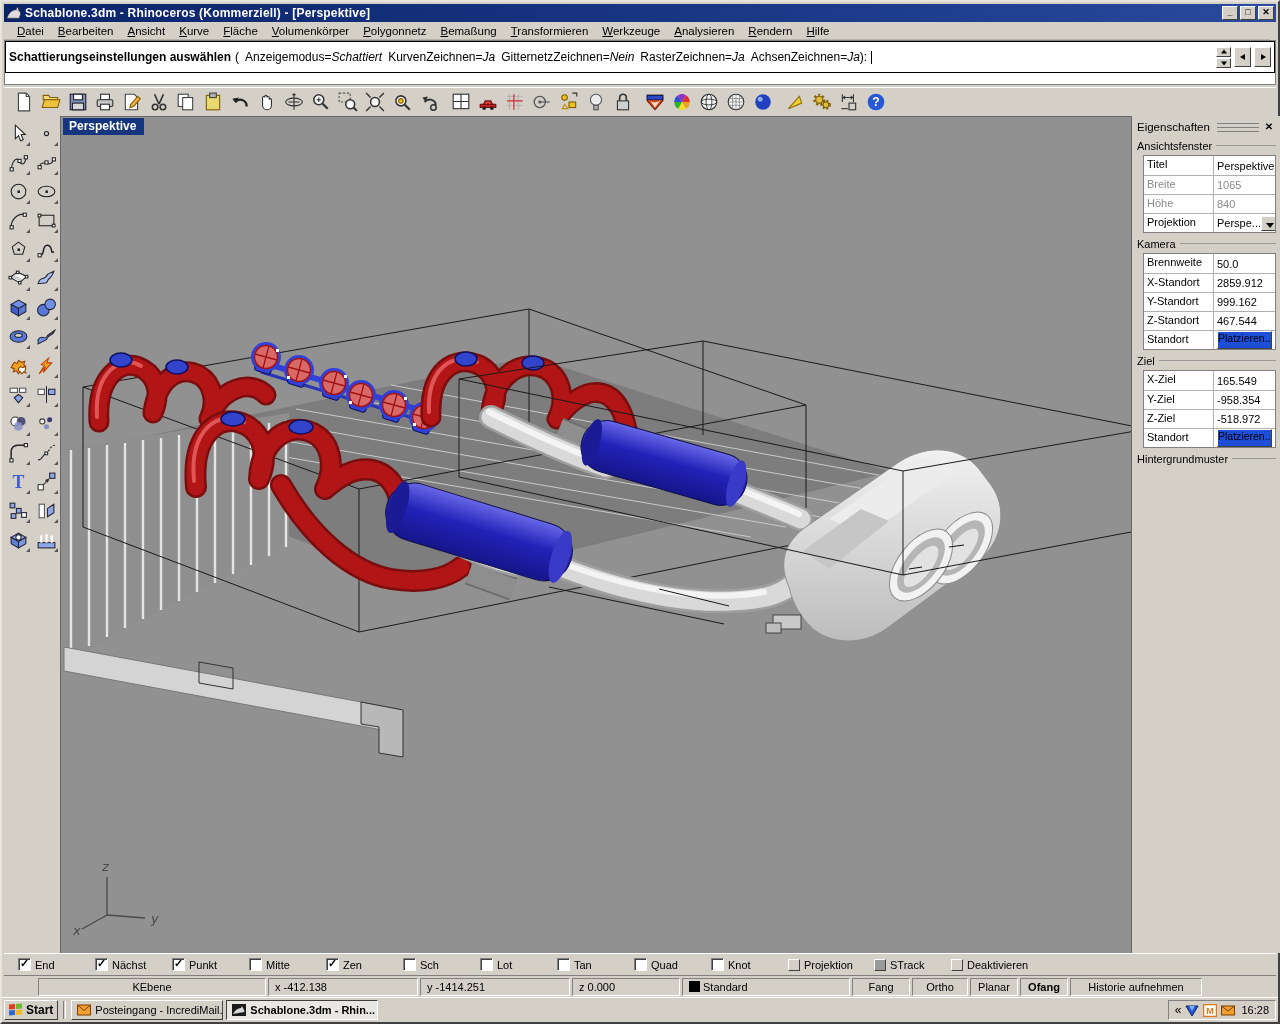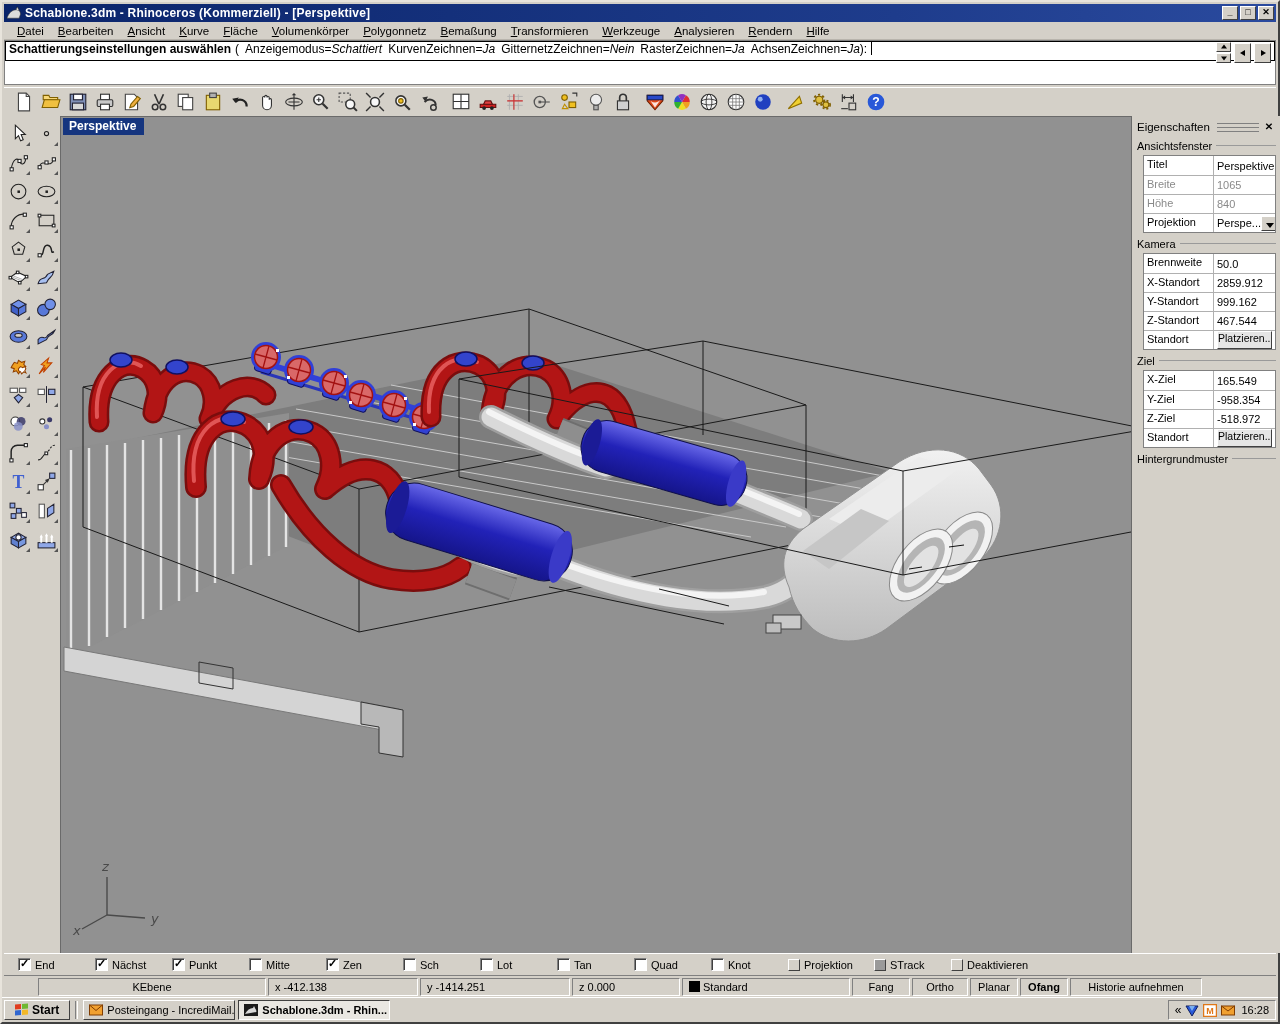--- a/index.html
+++ b/index.html
@@ -25,21 +25,21 @@
   background:#d4d0c8; display:flex; align-items:center; padding-left:6px;
   border-bottom:1px solid #b8b4ac; }
 .menuitem { padding:2px 7px; white-space:nowrap; font-size:11.5px; }
 .menuitem::first-letter { text-decoration:underline; }
 
 
 .cmdwrap { position:absolute; left:2px; top:38px; right:2px; height:45px;
   background:#fff; border:1px solid #808080; }
 .cmdhist { height:19px; padding:2px 4px; font-size:12px; background:#fff;
   font-family:"Liberation Sans", sans-serif; }
-.cmdline { height:20px; border:1px solid #000; display:flex; align-items:flex-start;
+.cmdline { height:32px; border:1px solid #000; display:flex; align-items:center;
   background:#fff; padding:0 3px; font-size:12px; }
 .cmdline b { font-weight:bold; margin-right:4px; white-space:nowrap; }
 .cmdline .opt { margin-left:6px; white-space:nowrap; }
 .cmdline .opt .k { text-decoration:none; }
 .cmdline .opt .k::first-letter { text-decoration:underline; }
 .cmdline .opt .v { font-style:italic; }
 .cmdline .opt .v::before { content:"="; font-style:normal; }
 .cmdcaret { width:1px; height:13px; background:#000; margin-left:4px; }
 .cmdbtns { margin-left:auto; display:flex; align-items:center; gap:1px; }
 .spinner { display:flex; flex-direction:column; gap:1px; }
@@ -95,21 +95,21 @@
   font-size:11px; white-space:nowrap; }
 .psec::after { content:""; flex:1; border-top:1px solid #9a9a9a; margin-left:4px; }
 .ptable { margin-left:6px; border:1px solid #808080; background:#fff; }
 .prow { display:grid; grid-template-columns:70px 1fr; height:19px; }
 .prow + .prow { border-top:1px solid #b0b0b0; }
 .pcell { padding:2px 3px; border-right:1px solid #b0b0b0; overflow:hidden;
   white-space:nowrap; background:#fff; }
 .pval { padding:2px 3px; background:#fff; white-space:nowrap; overflow:hidden;
   display:flex; align-items:center; }
 .gray { color:#8a8a8a; }
-.pbtn { flex:1; height:18px; background:#e5e5e5; border:1px solid;
+.pbtn { flex:1; height:18px; background:#1d4ed8; border:1px solid;
   border-color:#fff #404040 #404040 #fff; font-size:10.5px; text-align:right;
   line-height:13px; white-space:nowrap; overflow:hidden; }
 .ddbtn { width:16px; height:15px; margin-left:auto; background:#d4d0c8; border:1px solid;
   border-color:#fff #404040 #404040 #fff; position:relative; flex:none; }
 .ddbtn::after { content:""; position:absolute; left:4px; top:6px;
   border:4px solid transparent; border-top:5px solid #000; }
 .brbtn { width:16px; height:15px; margin-left:auto; background:#d4d0c8; border:1px solid;
   border-color:#fff #404040 #404040 #fff; font-size:9px; text-align:center;
   line-height:11px; flex:none; }
 .cb { width:13px; height:13px; background:#fff; border:1px solid;
@@ -135,21 +135,21 @@
 .pane { height:18px; border:1px solid; border-color:#808080 #fff #fff #808080;
   display:flex; align-items:center; padding:0 6px; white-space:nowrap; }
 .pane.center { justify-content:center; }
 .swatch { width:11px; height:11px; background:#000; margin-right:3px; flex:none; }
 .bold { font-weight:bold; }
 
 
 .taskbar { position:absolute; left:0; right:0; bottom:0; height:25px;
   background:#d4d0c8; border-top:1px solid #fff; display:flex; align-items:center;
   padding:0 2px; gap:3px; }
-.startbtn { height:20px; display:flex; align-items:center; gap:3px; padding:0 10px;
+.startbtn { height:20px; display:flex; align-items:center; gap:3px; padding:0 4px;
   background:#d4d0c8; border:1px solid; border-color:#fff #404040 #404040 #fff;
   font-weight:bold; font-size:12px; }
 .flag { width:14px; height:12px; display:grid; grid-template-columns:6px 6px;
   grid-template-rows:5px 5px; gap:1px; transform:skewY(-4deg); }
 .flag i { display:block; }
 .tasksep { width:3px; height:18px; border-left:1px solid #808080;
   border-right:1px solid #fff; margin:0 2px; }
 .taskbtn { height:20px; width:152px; display:flex; align-items:center; gap:4px;
   padding:0 5px; background:#d4d0c8; border:1px solid;
   border-color:#fff #404040 #404040 #fff; white-space:nowrap; overflow:hidden; }

